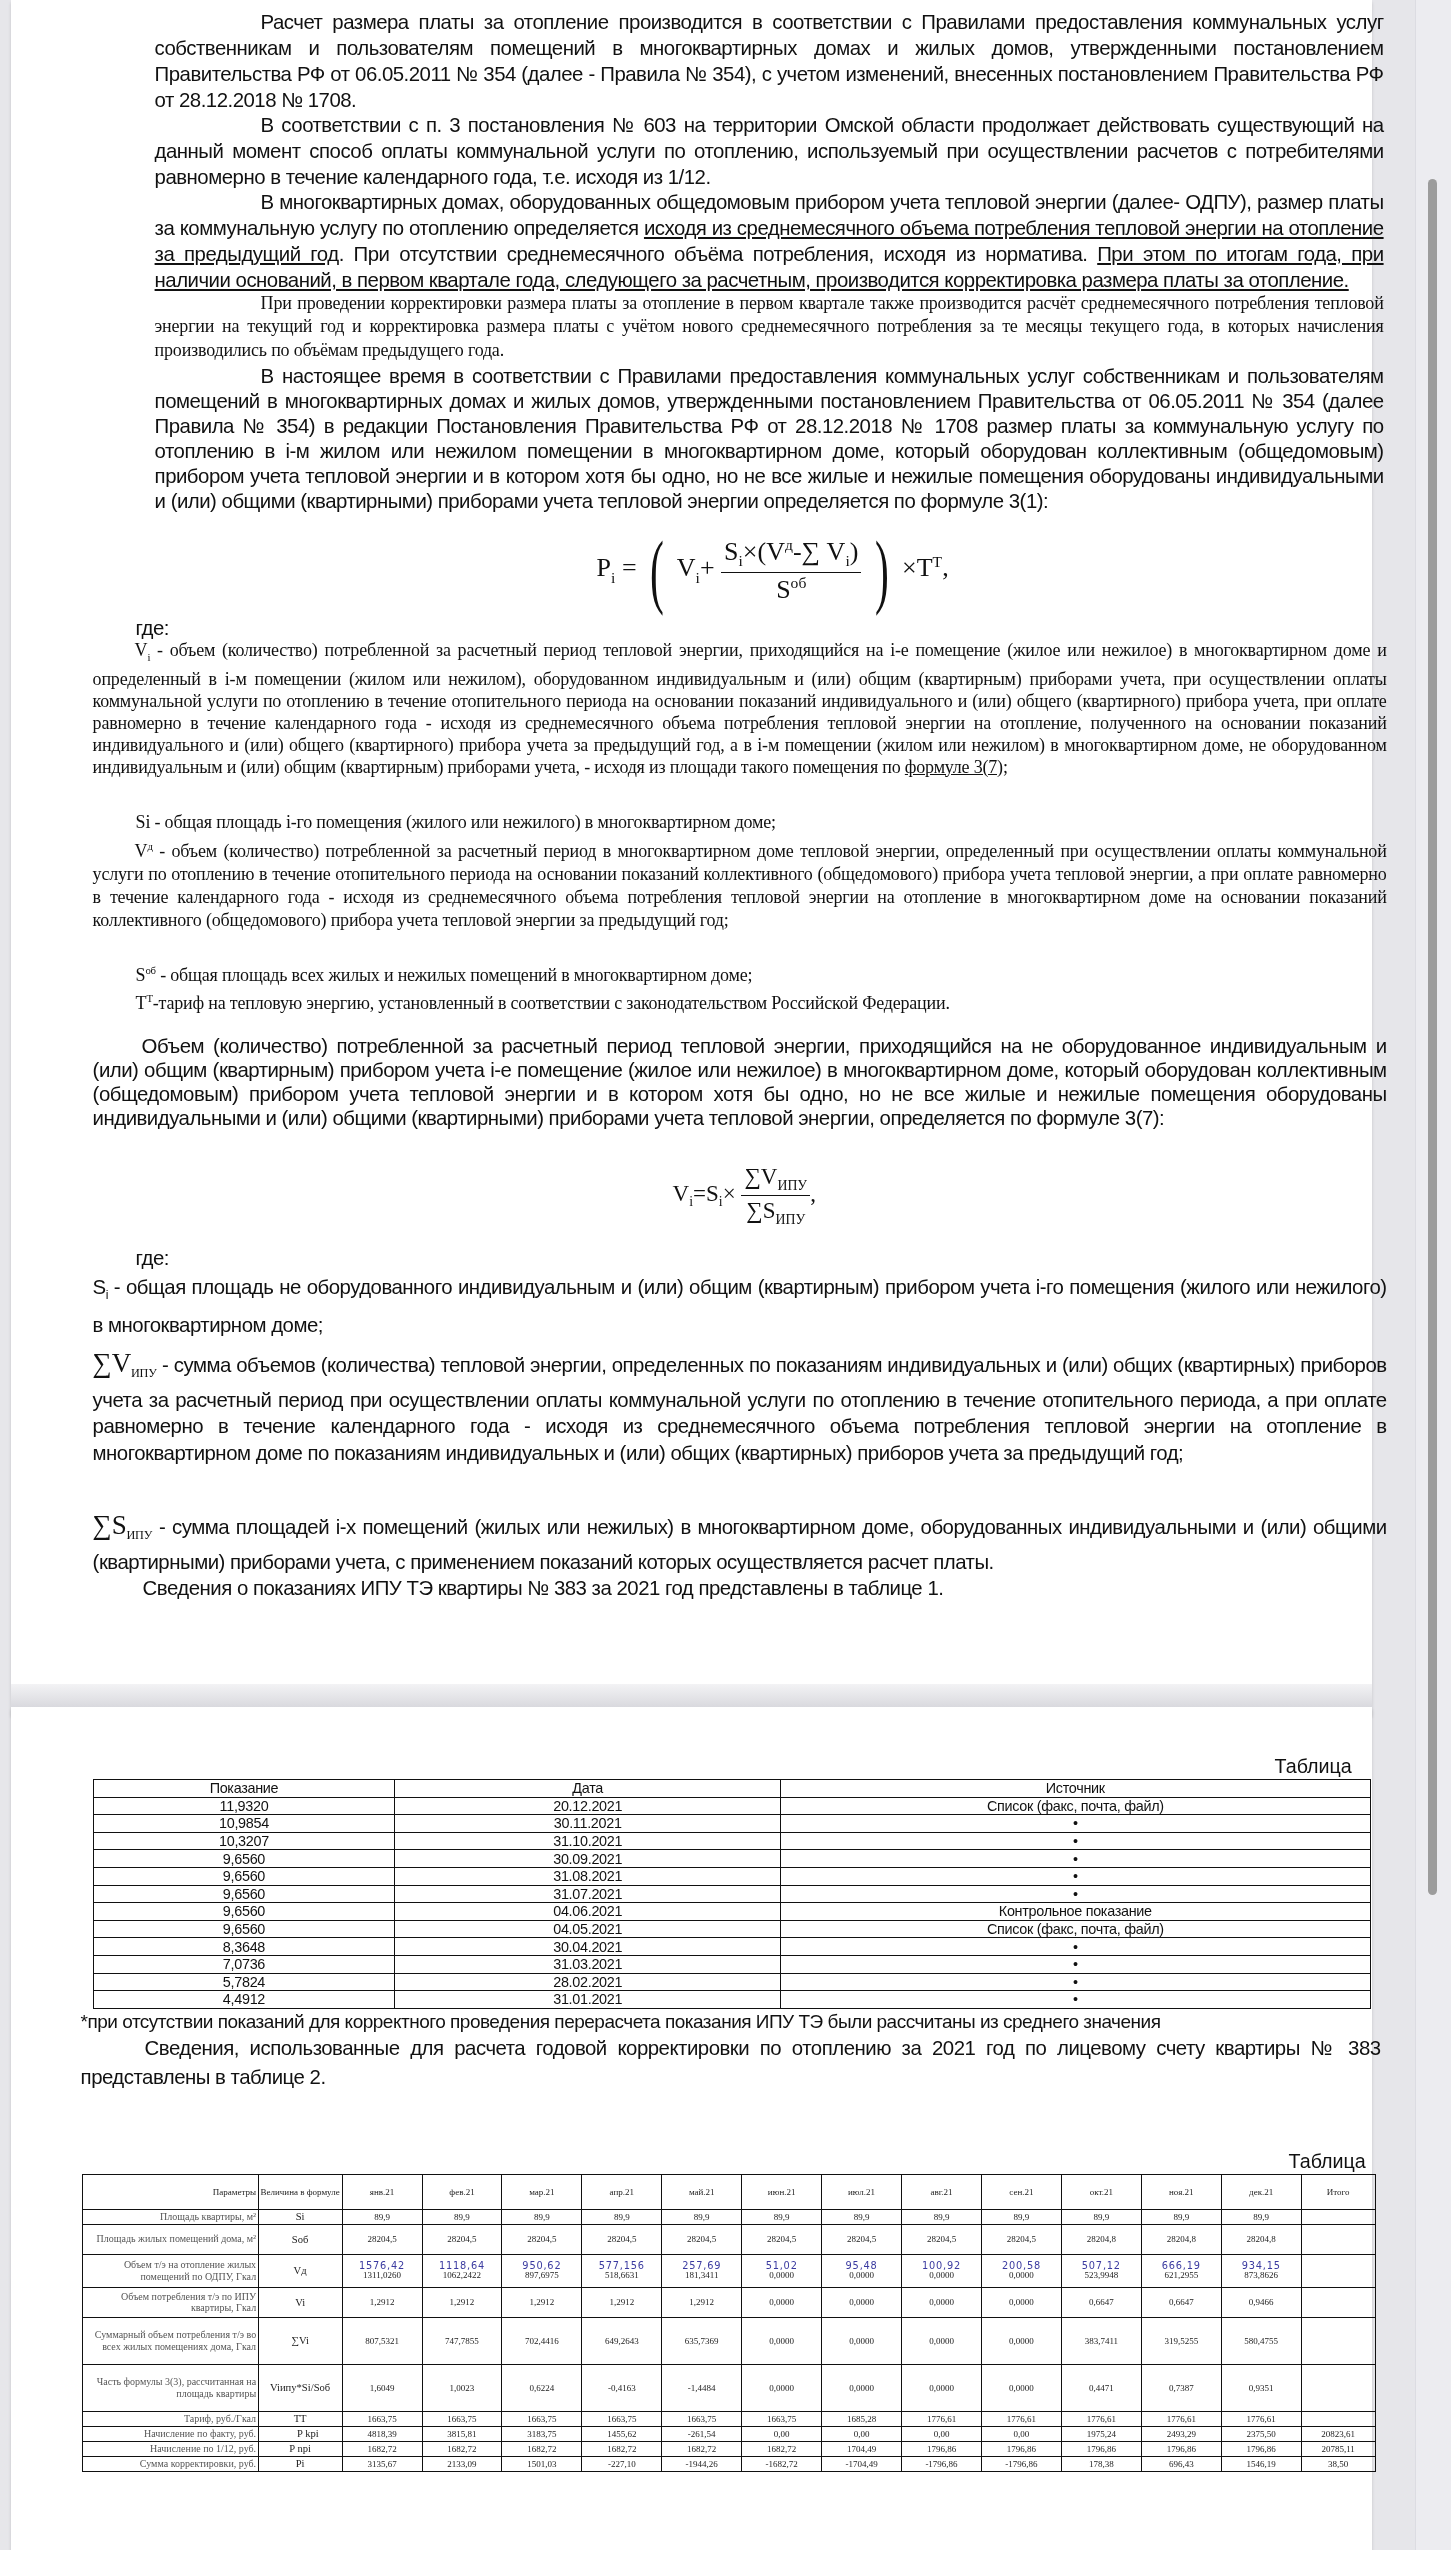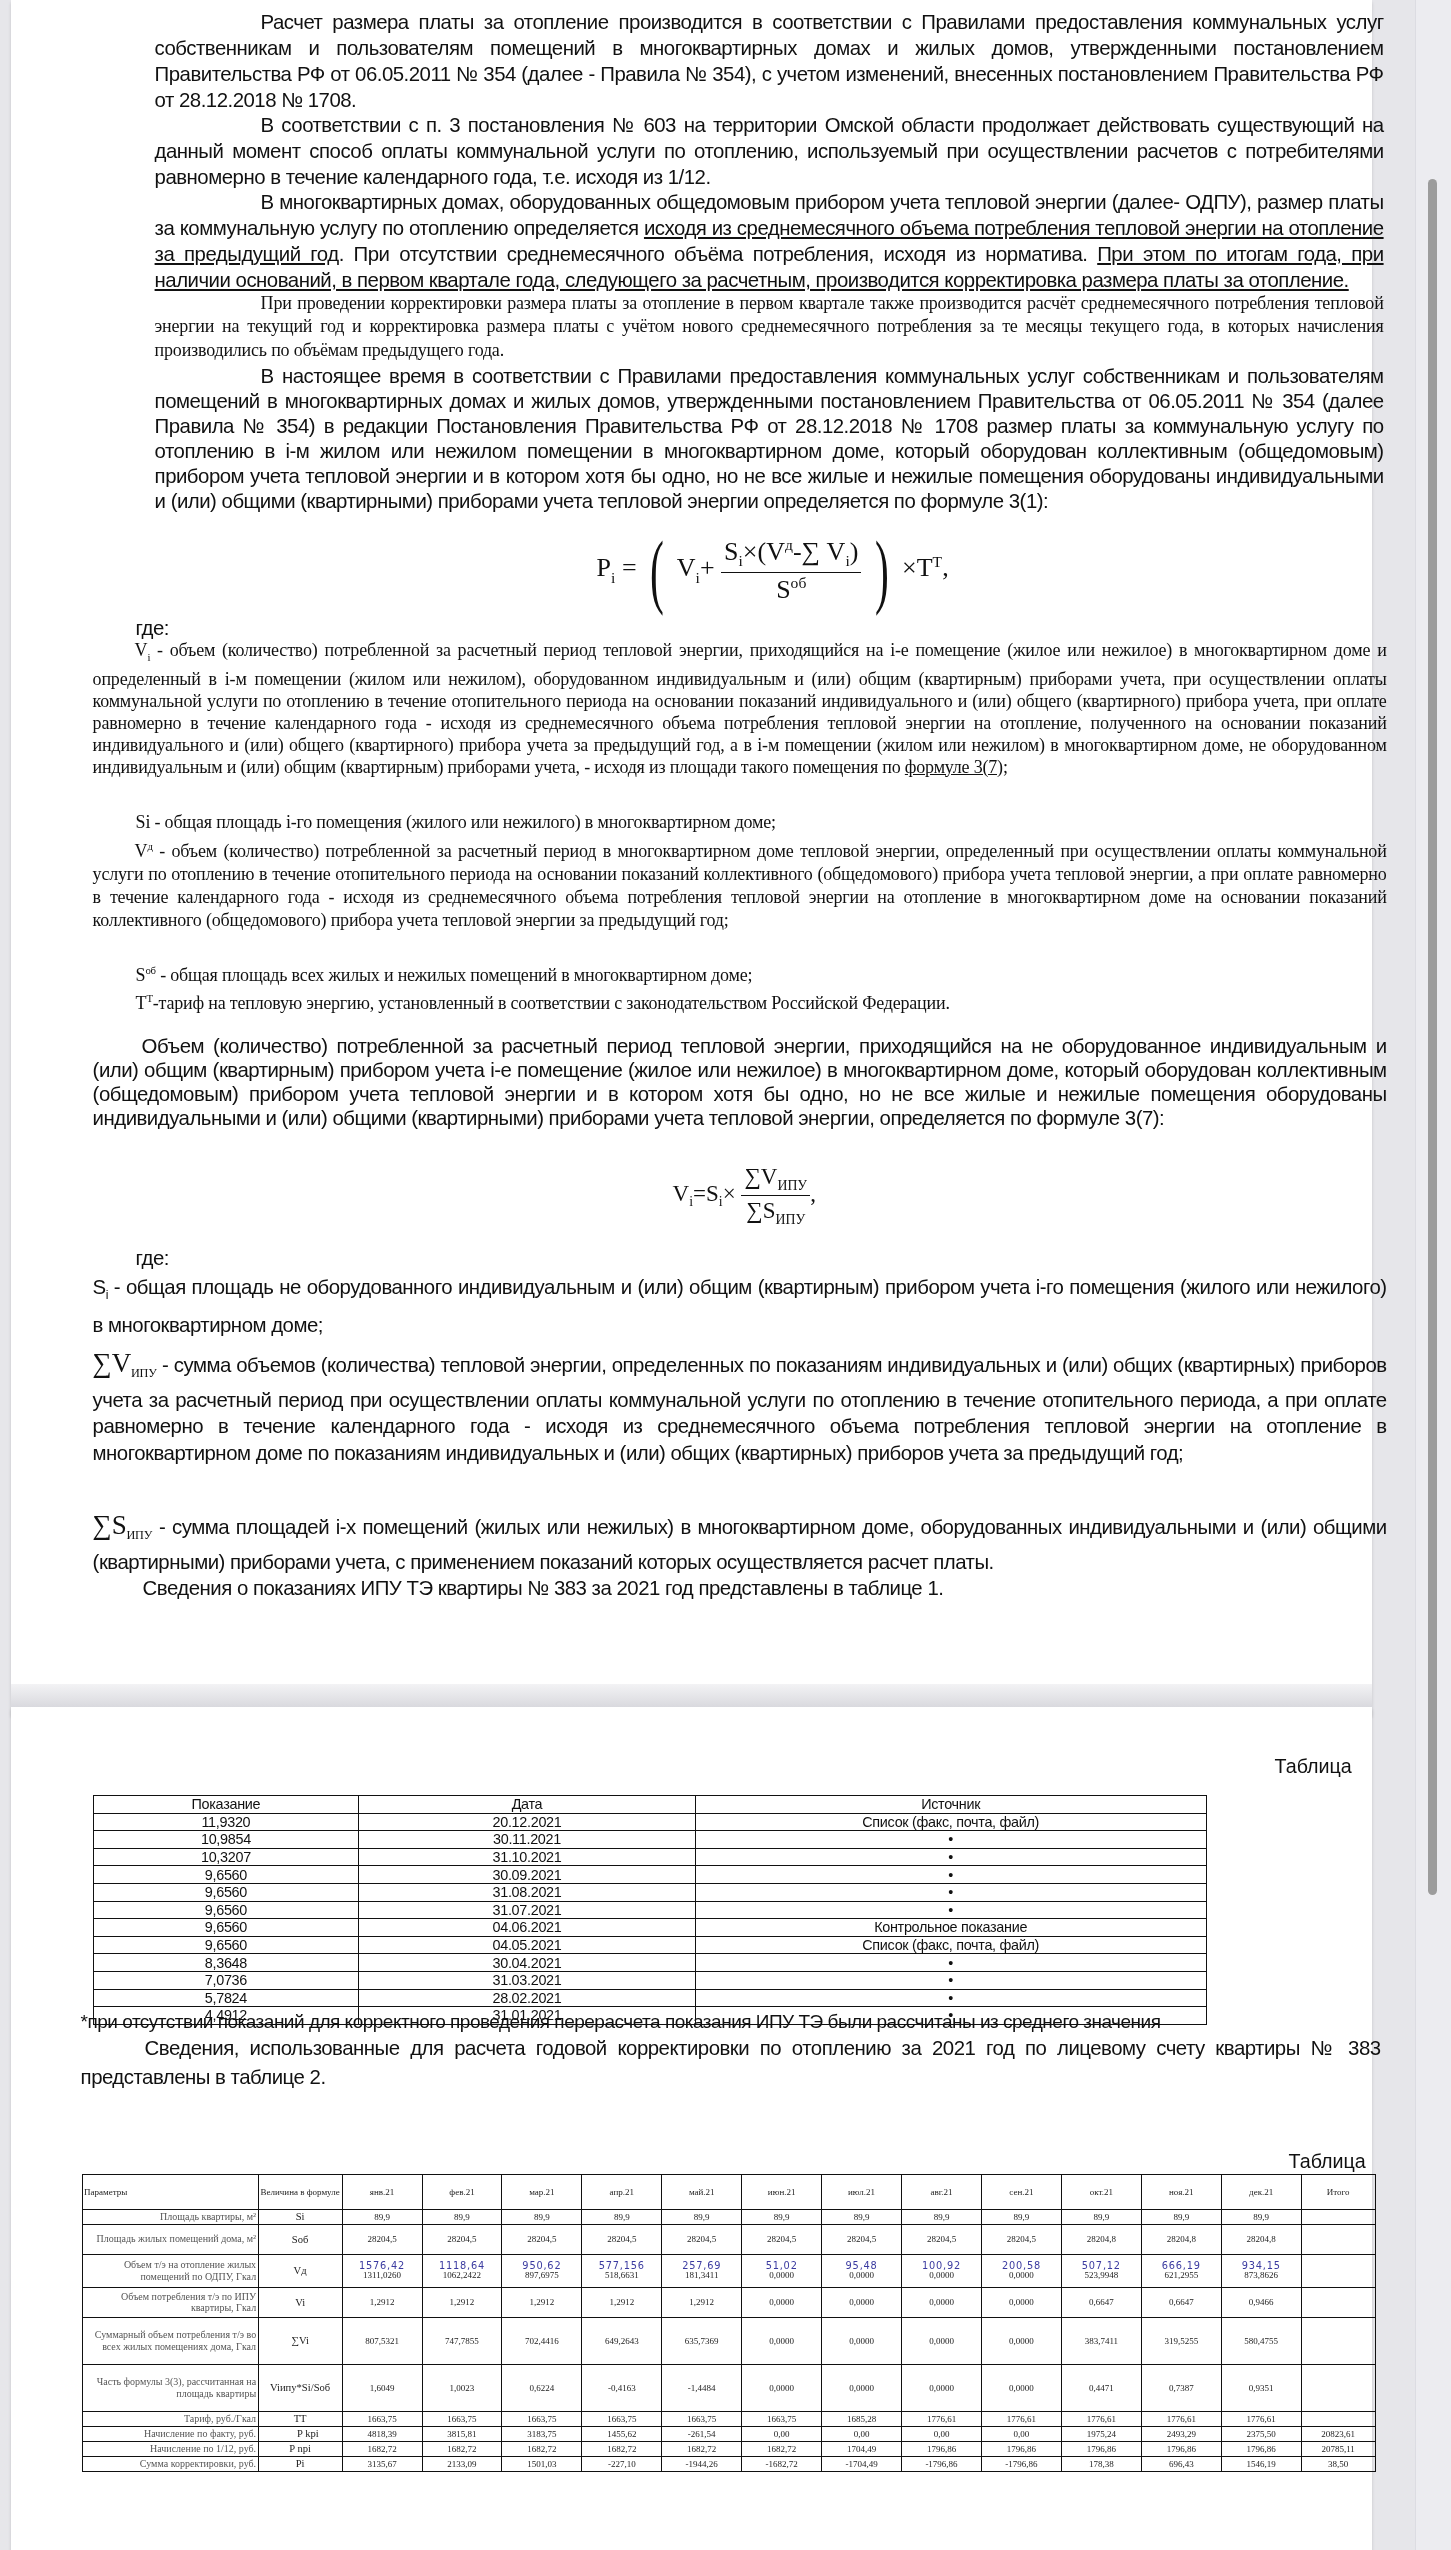--- a/index.html
+++ b/index.html
@@ -91,21 +91,21 @@
     <p class="txt arial" style="top:1272px;left:82px;width:1294px;line-height:30px;"><span>S</span><sub>i</sub><span> - общая площадь не оборудованного индивидуальным и (или) общим (квартирным) прибором учета i-го помещения (жилого или нежилого) в многоквартирном доме;</span></p>
     <p class="txt arial" style="top:1350px;left:82px;width:1294px;line-height:26.5px;"><span class="times" style="font-size:27px;">∑V</span><sub class="times">ИПУ</sub><span> - сумма объемов (количества) тепловой энергии, определенных по показаниям индивидуальных и (или) общих (квартирных) приборов учета за расчетный период при осуществлении оплаты коммунальной услуги по отоплению в течение отопительного периода, а при оплате равномерно в течение календарного года - исходя из среднемесячного объема потребления тепловой энергии на отопление в многоквартирном доме по показаниям индивидуальных и (или) общих (квартирных) приборов учета за предыдущий год;</span></p>
     <p class="txt arial" style="top:1512px;left:82px;width:1294px;line-height:26.5px;"><span class="times" style="font-size:27px;">∑S</span><sub class="times">ИПУ</sub><span> - сумма площадей i-х помещений (жилых или нежилых) в многоквартирном доме, оборудованных индивидуальными и (или) общими (квартирными) приборами учета, с применением показаний которых осуществляется расчет платы.</span></p>
     <p class="txt arial" style="top:1576px;left:132px;width:1240px;">Сведения о показаниях ИПУ ТЭ квартиры № 383 за 2021 год представлены в таблице 1.</p>
   </div>
 
   <div class="gap"></div>
 
   <div class="page" id="page2">
     <div class="tlabel" style="left:1264px;top:48px;">Таблица</div>
-    <table class="t1" style="left:82px;top:72px;width:1114px;margin-top:16px;">
+    <table class="t1" style="left:82px;top:72px;width:1278px;">
       <colgroup>
           <col style="width:302px">
           <col style="width:386px">
           <col style="width:590px">
         </colgroup>
       <thead>
           <tr>
         <th>Показание</th>
         <th>Дата</th>
         <th>Источник</th>
@@ -192,21 +192,21 @@
         <col style="width:79px">
           <col style="width:79px">
           <col style="width:79px">
           <col style="width:79px">
           <col style="width:79px">
           <col style="width:79px">
           <col style="width:73px">
       </colgroup>
       <thead>
           <tr id="t2head">
-            <th style="height: 32px; text-align: left;">Параметры</th>
+            <th style="height: 32px; text-align: right;">Параметры</th>
             <th style="height: 32px;">Величина в формуле</th>
             <th style="height: 32px;">янв.21</th>
             <th style="height: 32px;">фев.21</th>
             <th style="height: 32px;">мар.21</th>
             <th style="height: 32px;">апр.21</th>
             <th style="height: 32px;">май.21</th>
             <th style="height: 32px;">июн.21</th>
             <th style="height: 32px;">июл.21</th>
             <th style="height: 32px;">авг.21</th>
             <th style="height: 32px;">сен.21</th>

